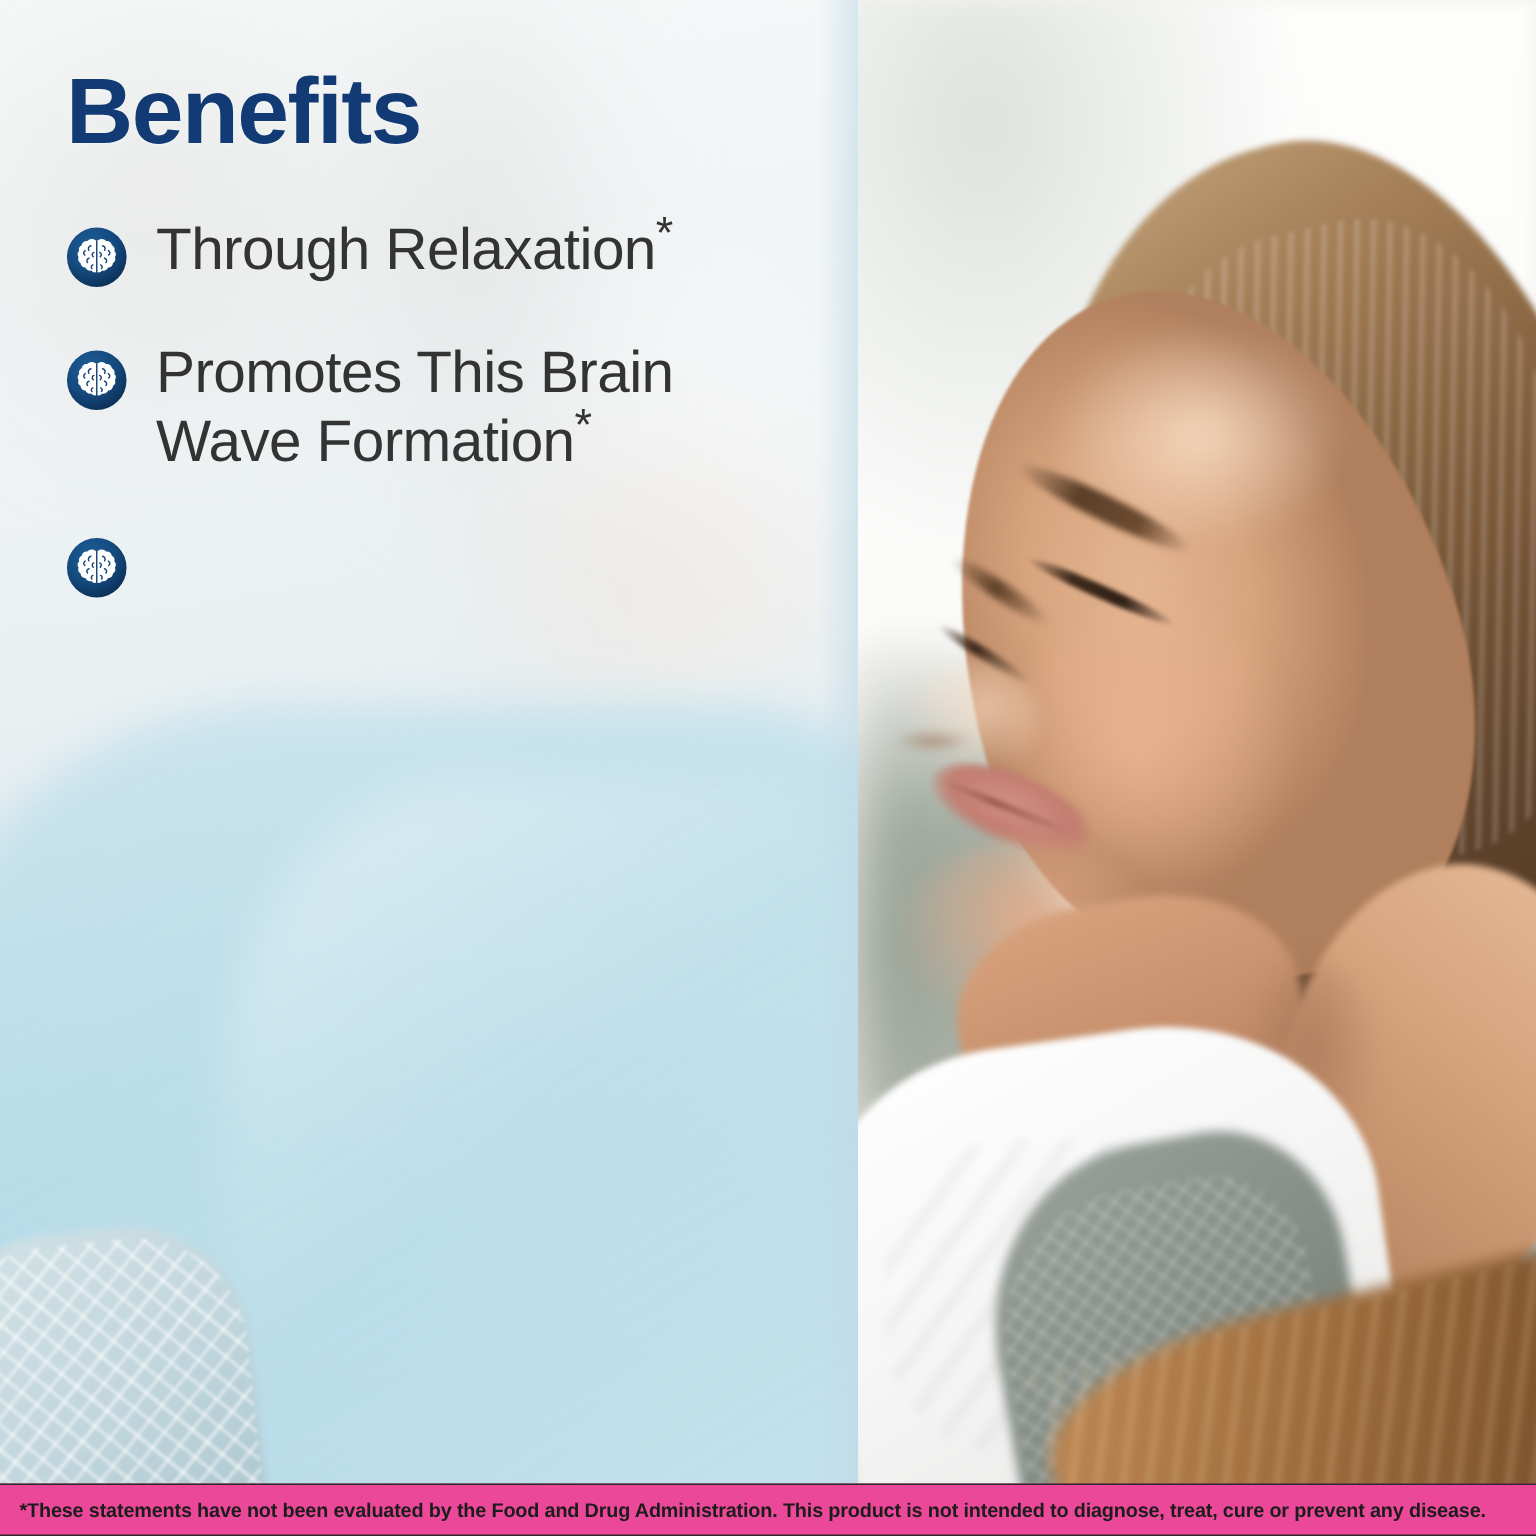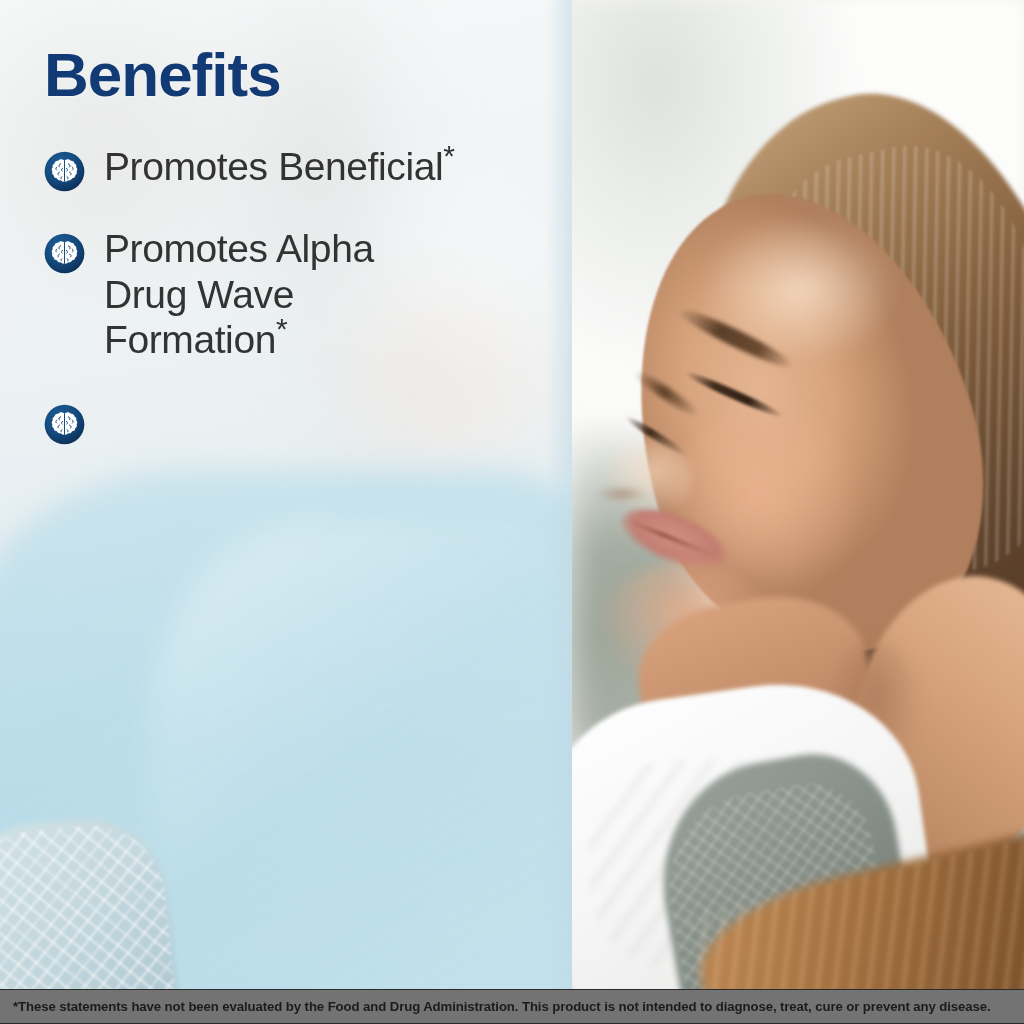--- a/index.html
+++ b/index.html
@@ -329,21 +329,21 @@
     font-weight:normal;
     letter-spacing:-.4px;
     max-width:455px;
   }
   .benefit-text .star { font-size:30px; vertical-align:super; line-height:0; }
 
   
   .footer {
     position:absolute; left:0; bottom:0;
     width:1024px; height:35px;
-    background:#737373;
+    background:#ec4899;
     border-top:1.5px solid #2b2b2b;
     border-bottom:1.5px solid #2b2b2b;
     display:flex; align-items:center;
   }
   .footer-text {
     font-size:13.2px;
     font-weight:bold;
     color:#1c1c1c;
     padding-left:13px;
     letter-spacing:-.1px;
@@ -425,21 +425,21 @@
             <path d="M29 27c-2 .9-2.3 3.1-.7 4.4"></path>
             <path d="M28 40c-1.7.6-2.2 2.4-1 3.6"></path>
             <path d="M38 20c2.5.6 3.4 3 2.2 4.8"></path>
             <path d="M44 25c1.9 1 2.1 3.4.4 4.7"></path>
             <path d="M40 33c2.2.5 3 2.8 1.6 4.4"></path>
             <path d="M35 27c2 .9 2.3 3.1.7 4.4"></path>
             <path d="M36 40c1.7.6 2.2 2.4 1 3.6"></path>
           </g>
         </svg>
       </span>
-      <div class="benefit-text"><span>Promotes Beneficial</span><span class="star">*</span></div>
+      <div class="benefit-text"><span>Through Relaxation</span><span class="star">*</span></div>
     </div>
 
     <div class="benefit">
       <span class="bullet-icon">
         <svg viewBox="0 0 64 64">
           <defs>
             <radialGradient id="g2" cx="38%" cy="30%" r="78%">
               <stop offset="0%" stop-color="#1d5d96"></stop>
               <stop offset="55%" stop-color="#144a7e"></stop>
               <stop offset="100%" stop-color="#0b2c52"></stop>
@@ -458,21 +458,21 @@
             <path d="M29 27c-2 .9-2.3 3.1-.7 4.4"></path>
             <path d="M28 40c-1.7.6-2.2 2.4-1 3.6"></path>
             <path d="M38 20c2.5.6 3.4 3 2.2 4.8"></path>
             <path d="M44 25c1.9 1 2.1 3.4.4 4.7"></path>
             <path d="M40 33c2.2.5 3 2.8 1.6 4.4"></path>
             <path d="M35 27c2 .9 2.3 3.1.7 4.4"></path>
             <path d="M36 40c1.7.6 2.2 2.4 1 3.6"></path>
           </g>
         </svg>
       </span>
-      <div class="benefit-text"><span>Promotes Alpha Drug Wave Formation</span><span class="star">*</span></div>
+      <div class="benefit-text"><span>Promotes This Brain Wave Formation</span><span class="star">*</span></div>
     </div>
 
     <div class="benefit">
       <span class="bullet-icon">
         <svg viewBox="0 0 64 64">
           <defs>
             <radialGradient id="g3" cx="38%" cy="30%" r="78%">
               <stop offset="0%" stop-color="#1d5d96"></stop>
               <stop offset="55%" stop-color="#144a7e"></stop>
               <stop offset="100%" stop-color="#0b2c52"></stop>

